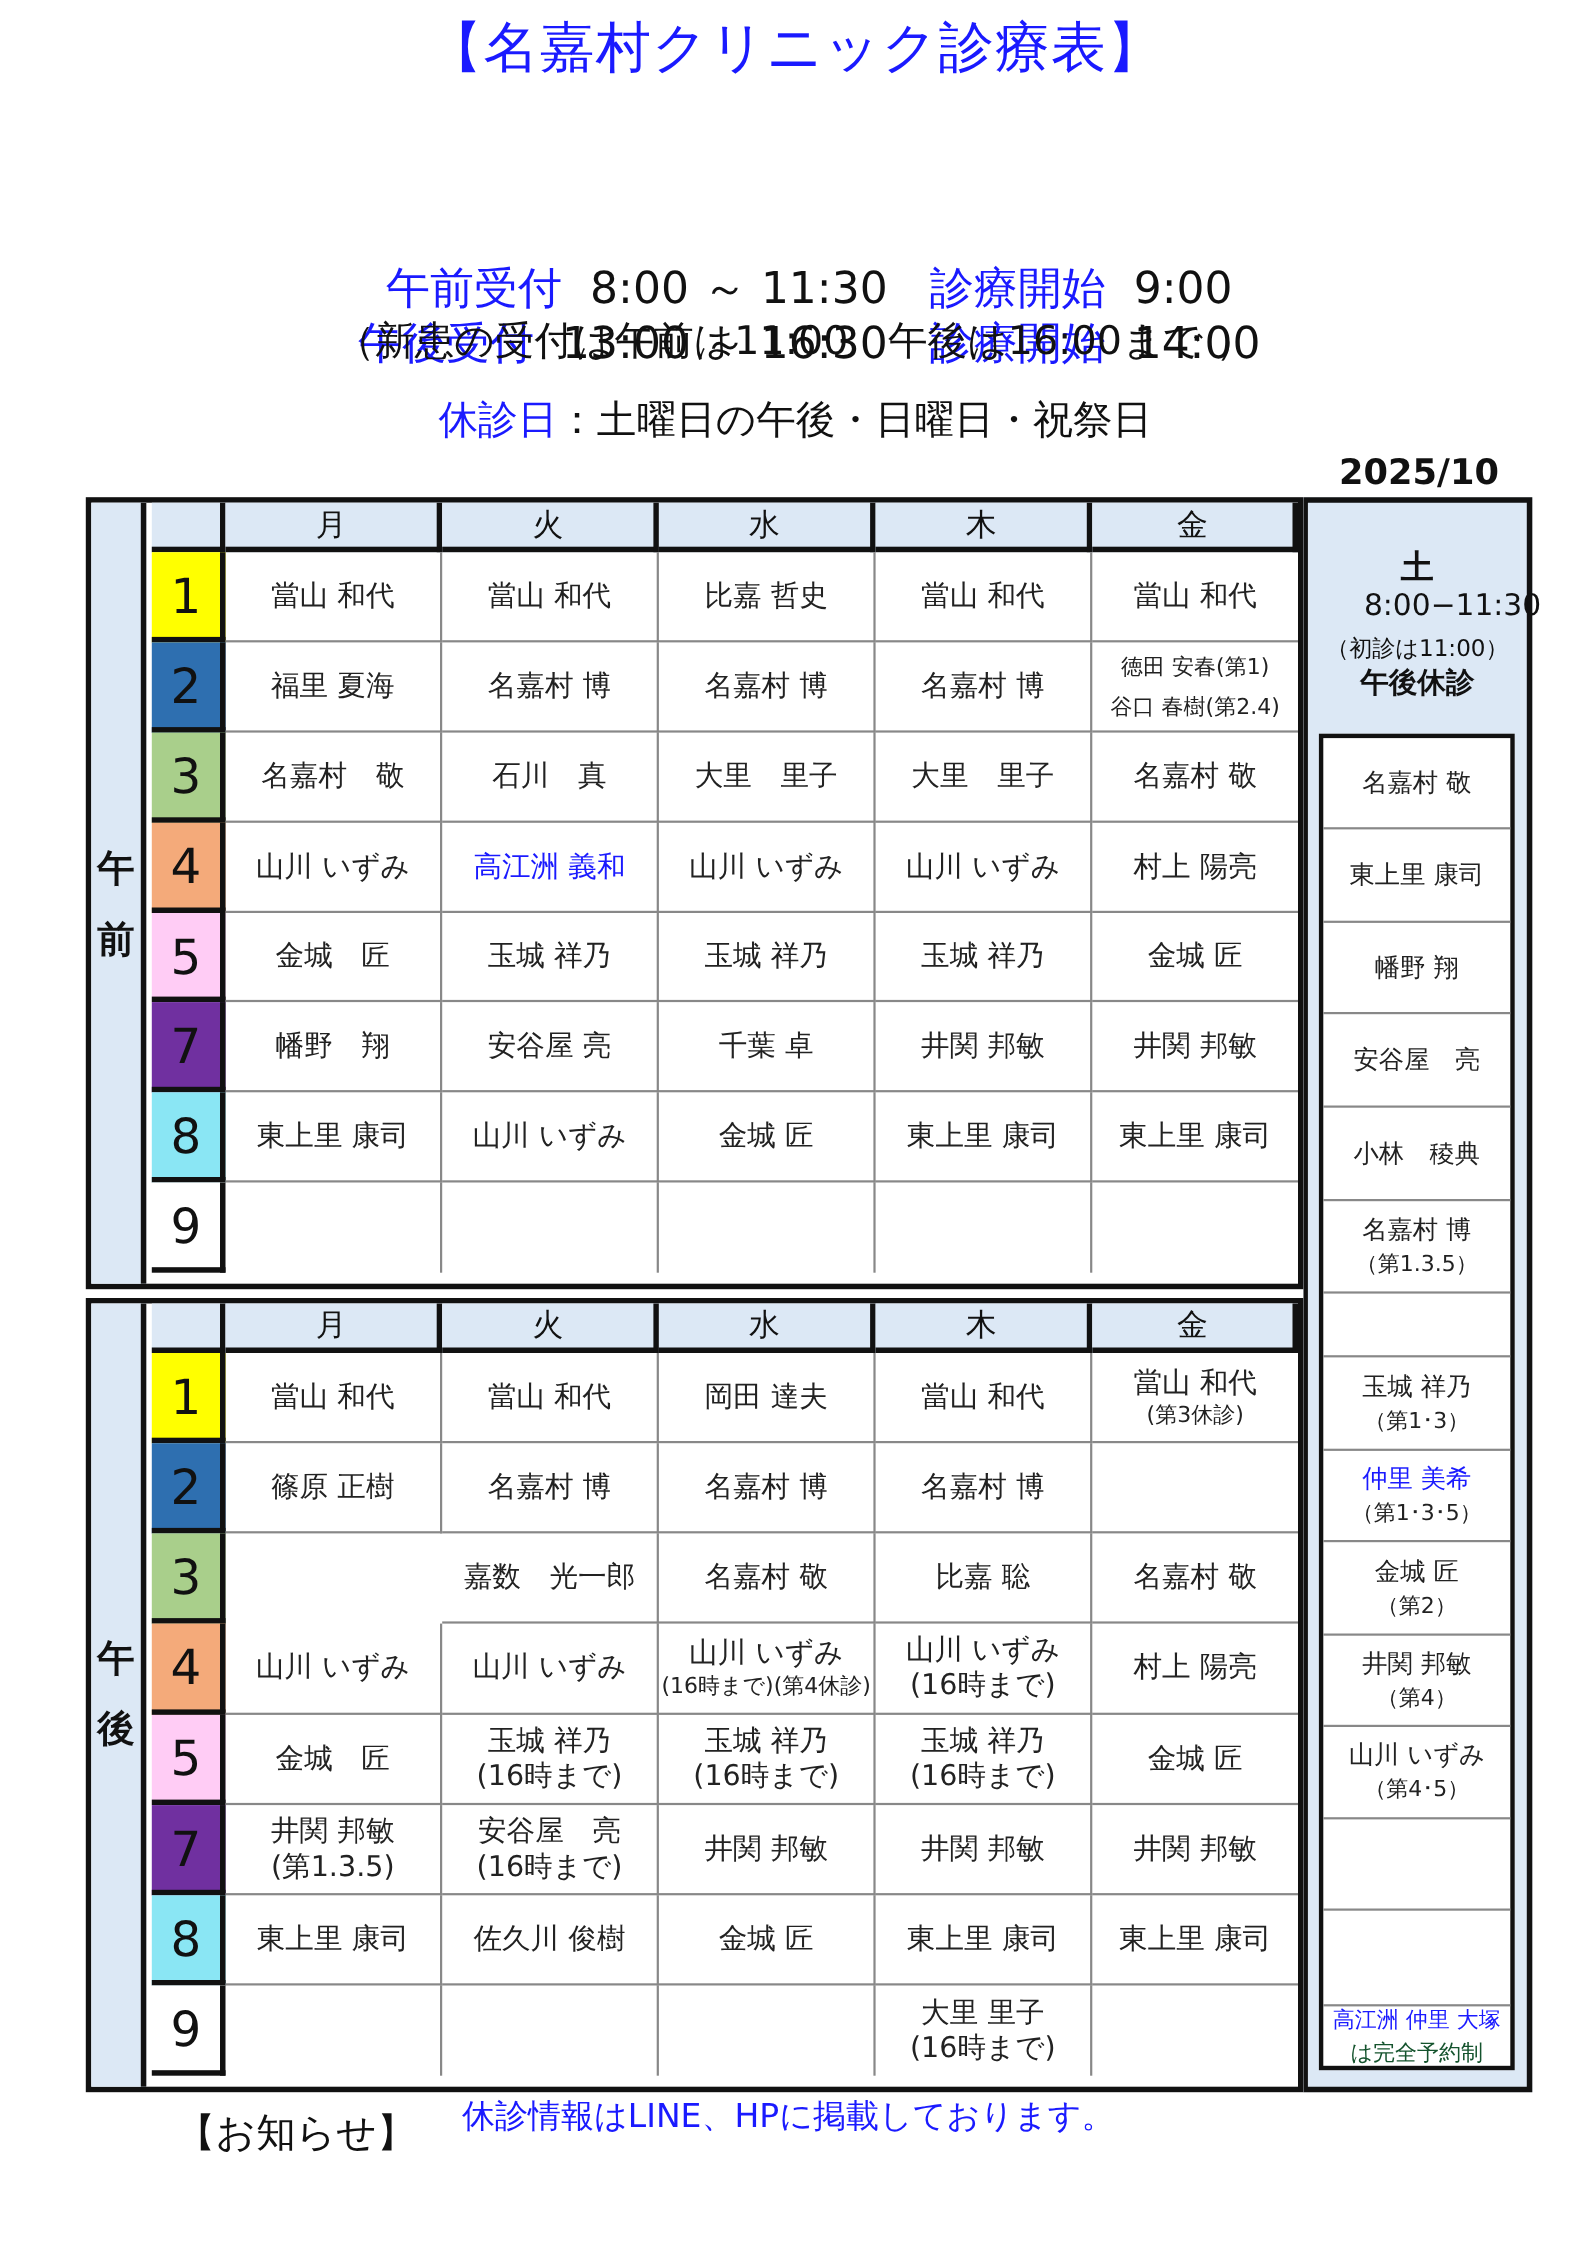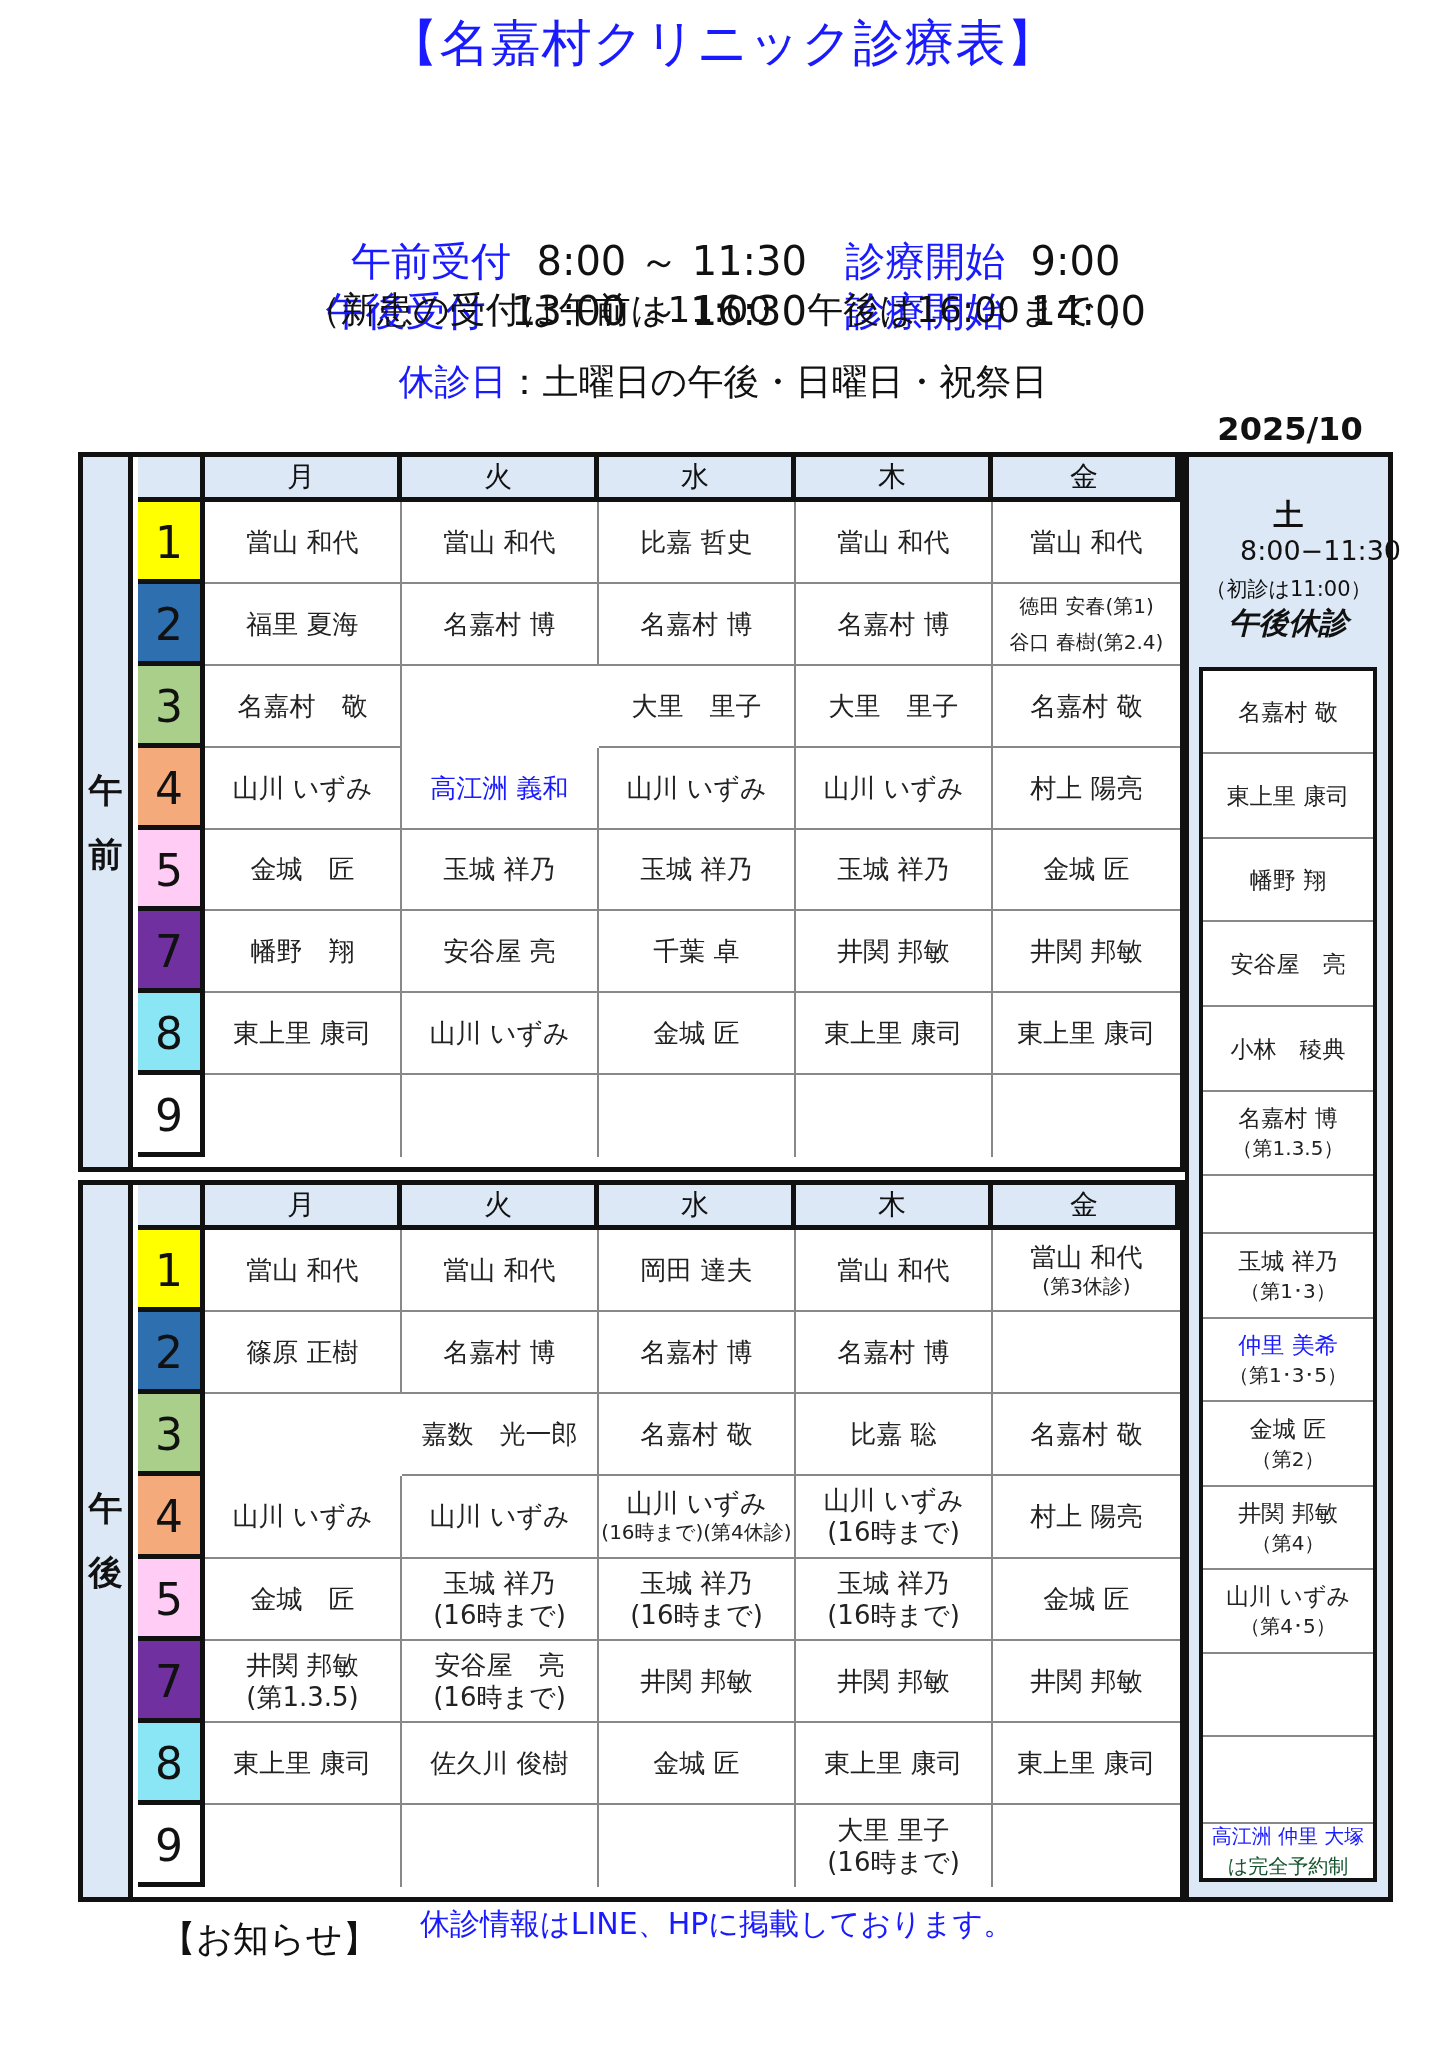--- a/index.html
+++ b/index.html
@@ -93,20 +93,23 @@
       <span class="main">名嘉村 博</span>
     </div>
     <div class="cell" style="left: 910px; top: 126.875px; width: 187px; height: 81.875px; border-right: none;">
       <span class="main small">徳田 安春(第1)</span>
       <span class="small" style="margin-top: 10px;">谷口 春樹(第2.4)</span>
     </div>
     <div class="num" style="top: 208.75px; height: 81.875px; line-height: 81.875px; background: rgb(169, 207, 139);">3</div>
     <div class="cell" style="left: 122px; top: 208.75px; width: 197px; height: 81.875px;">
       <span class="main">名嘉村　敬</span>
     </div>
+    <div class="cell" style="left: 319px; top: 208.75px; width: 197px; height: 81.875px;">
+      <span class="main">石川　真</span>
+    </div>
     <div class="cell" style="left: 516px; top: 208.75px; width: 197px; height: 81.875px;">
       <span class="main">大里　里子</span>
     </div>
     <div class="cell" style="left: 713px; top: 208.75px; width: 197px; height: 81.875px;">
       <span class="main">大里　里子</span>
     </div>
     <div class="cell" style="left: 910px; top: 208.75px; width: 187px; height: 81.875px; border-right: none;">
       <span class="main">名嘉村 敬</span>
     </div>
     <div class="num" style="top: 290.625px; height: 81.875px; line-height: 81.875px; background: rgb(244, 170, 122);">4</div>
@@ -334,21 +337,21 @@
     </div>
     <div class="cell" style="left: 910px; top: 619.875px; width: 187px; height: 82.125px; border-bottom: none; border-right: none;">
       <span class="main"></span>
     </div>
   </div>
 
 <div class="sat">
   <div class="sat-head" style="top:38px;font-size:30px;font-weight:bold;">土</div>
   <div class="sat-head" style="top:78px;font-size:27px;padding-left:32px;">8:00−11:30</div>
   <div class="sat-head" style="top:118px;font-size:21px;">（初診は11:00）</div>
-  <div class="sat-head" style="top:146px;font-size:30px;font-weight:bold;font-style:italic;">午後休診</div>
+  <div class="sat-head" style="top:146px;font-size:26px;font-weight:bold;">午後休診</div>
   <div id="sat-list" class="sat-list">
       <div class="sat-row" style="height: 83px;">
         <span>名嘉村 敬</span>
       </div>
       <div class="sat-row" style="height: 85px;">
         <span>東上里 康司</span>
       </div>
       <div class="sat-row" style="height: 83px;">
         <span>幡野 翔</span>
       </div>

